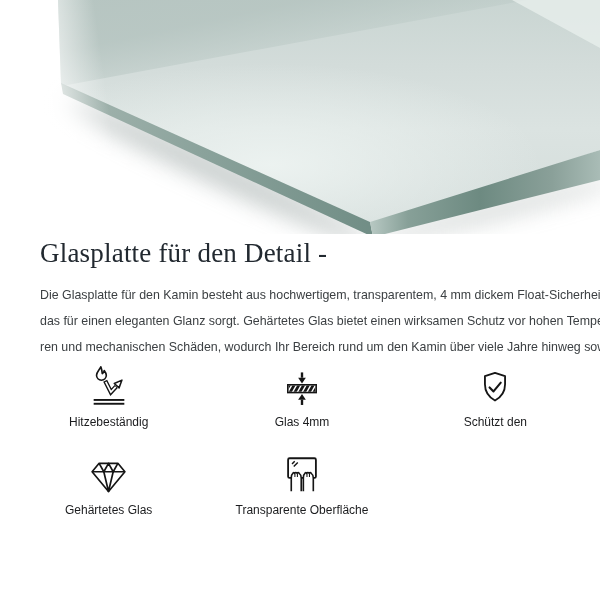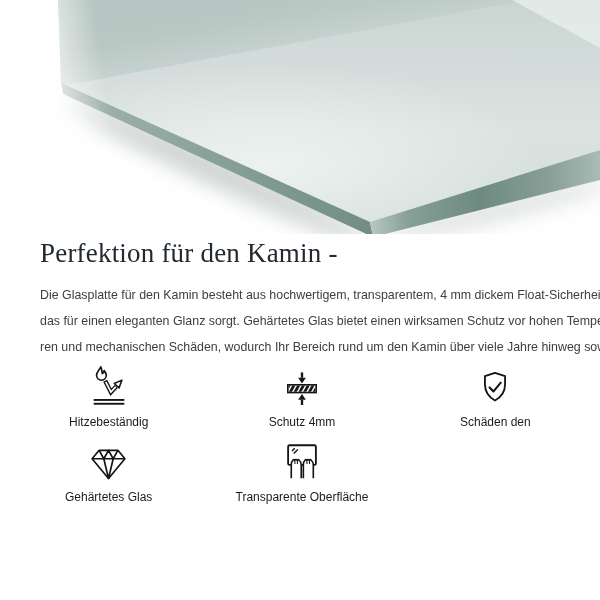--- a/index.html
+++ b/index.html
@@ -26,21 +26,21 @@
   .hero-fade{inset:0;background:linear-gradient(82deg,#ffffff 4%,rgba(255,255,255,0.95) 9%,rgba(255,255,255,0) 20%);}
 
   
   .headline{margin:2px 40px 12px 40px;font-family:"Liberation Serif","DejaVu Serif",serif;font-weight:400;
     font-size:27px;line-height:34px;color:#222930;letter-spacing:0.2px;}
   .headline span{display:block;}
   .desc{margin:10px 40px 0 40px;color:#3c4043;font-size:12.4px;line-height:26px;}
   .desc span{display:block;white-space:nowrap;}
 
   
-  .features{margin:6px 8px 0 12px;display:grid;grid-template-columns:repeat(3,1fr);row-gap:11px;}
+  .features{margin:6px 8px 0 12px;display:grid;grid-template-columns:repeat(3,1fr);row-gap:24px;}
   .feature{display:flex;flex-direction:column;align-items:center;}
   .icon-box{height:44px;display:flex;align-items:flex-end;justify-content:center;}
   .feature svg{display:block;}
   .f-label{margin-top:5px;font-size:12px;line-height:15px;color:#1b1c1e;}
 </style>
 </head>
 <body>
 
 <section class="hero">
   <div class="sh sh-left"></div>
@@ -49,21 +49,21 @@
     <div class="glass-dark"></div>
     <div class="glass-sheen"></div>
     <div class="glass-tr"></div>
   </div>
   <div class="edge edge-left"></div>
   <div class="edge edge-right"></div>
   <div class="hero-fade"></div>
 </section>
 
 <h1 class="headline">
-  <span>Perfektion für den Kamin -</span>
+  <span>Glasplatte für den Detail -</span>
 </h1>
 
 <div class="desc">
   <span>Die Glasplatte für den Kamin besteht aus hochwertigem, transparentem, 4 mm dickem Float-Sicherheitsglas,</span>
   <span>das für einen eleganten Glanz sorgt. Gehärtetes Glas bietet einen wirksamen Schutz vor hohen Temperatu-</span>
   <span>ren und mechanischen Schäden, wodurch Ihr Bereich rund um den Kamin über viele Jahre hinweg sowohl</span>
 </div>
 
 <div class="features">
 
@@ -98,31 +98,31 @@
           <line x1="24.8" y1="32" x2="34.8" y2="14"></line>
             <line x1="30" y1="32" x2="40" y2="14"></line>
           <line x1="35.2" y1="32" x2="45.2" y2="14"></line>
         </g>
         <line x1="24" y1="7" x2="24" y2="12.8" stroke-width="2.6"></line>
         <polygon points="24,19 19.8,12.8 28.2,12.8" fill="#151515" stroke="none"></polygon>
         <line x1="24" y1="42.5" x2="24" y2="36.7" stroke-width="2.6"></line>
         <polygon points="24,30.5 19.8,36.7 28.2,36.7" fill="#151515" stroke="none"></polygon>
       </svg>
     </div>
-    <div class="f-label">Schutz 4mm</div>
+    <div class="f-label">Glas 4mm</div>
   </div>
 
   <div class="feature">
     <div class="icon-box">
       <svg width="42" height="42" viewBox="0 0 48 48" fill="none" stroke="#151515">
         <path d="M24,5.5 L35.5,9.2 V18.5 C35.5,27 31,33.2 24,37.2 C17,33.2 12.5,27 12.5,18.5 V9.2 Z" stroke-width="2.1" stroke-linejoin="round"></path>
         <polyline points="17.8,22.2 22.3,26.8 30.6,16.8" stroke-width="2.4" stroke-linecap="round" stroke-linejoin="round"></polyline>
       </svg>
     </div>
-    <div class="f-label">Schäden den</div>
+    <div class="f-label">Schützt den</div>
   </div>
 
   <div class="feature">
     <div class="icon-box">
       <svg width="45" height="45" viewBox="0 0 48 48" fill="none" stroke="#151515" stroke-width="1.8" stroke-linejoin="round">
         <path d="M14,11 H34 L41.5,20 L24,41 L6.5,20 Z"></path>
         <path d="M6.5,20 H41.5"></path>
         <path d="M14,11 L19,20 L24,11 L29,20 L34,11"></path>
         <path d="M19,20 L24,41 L29,20"></path>
       </svg>

